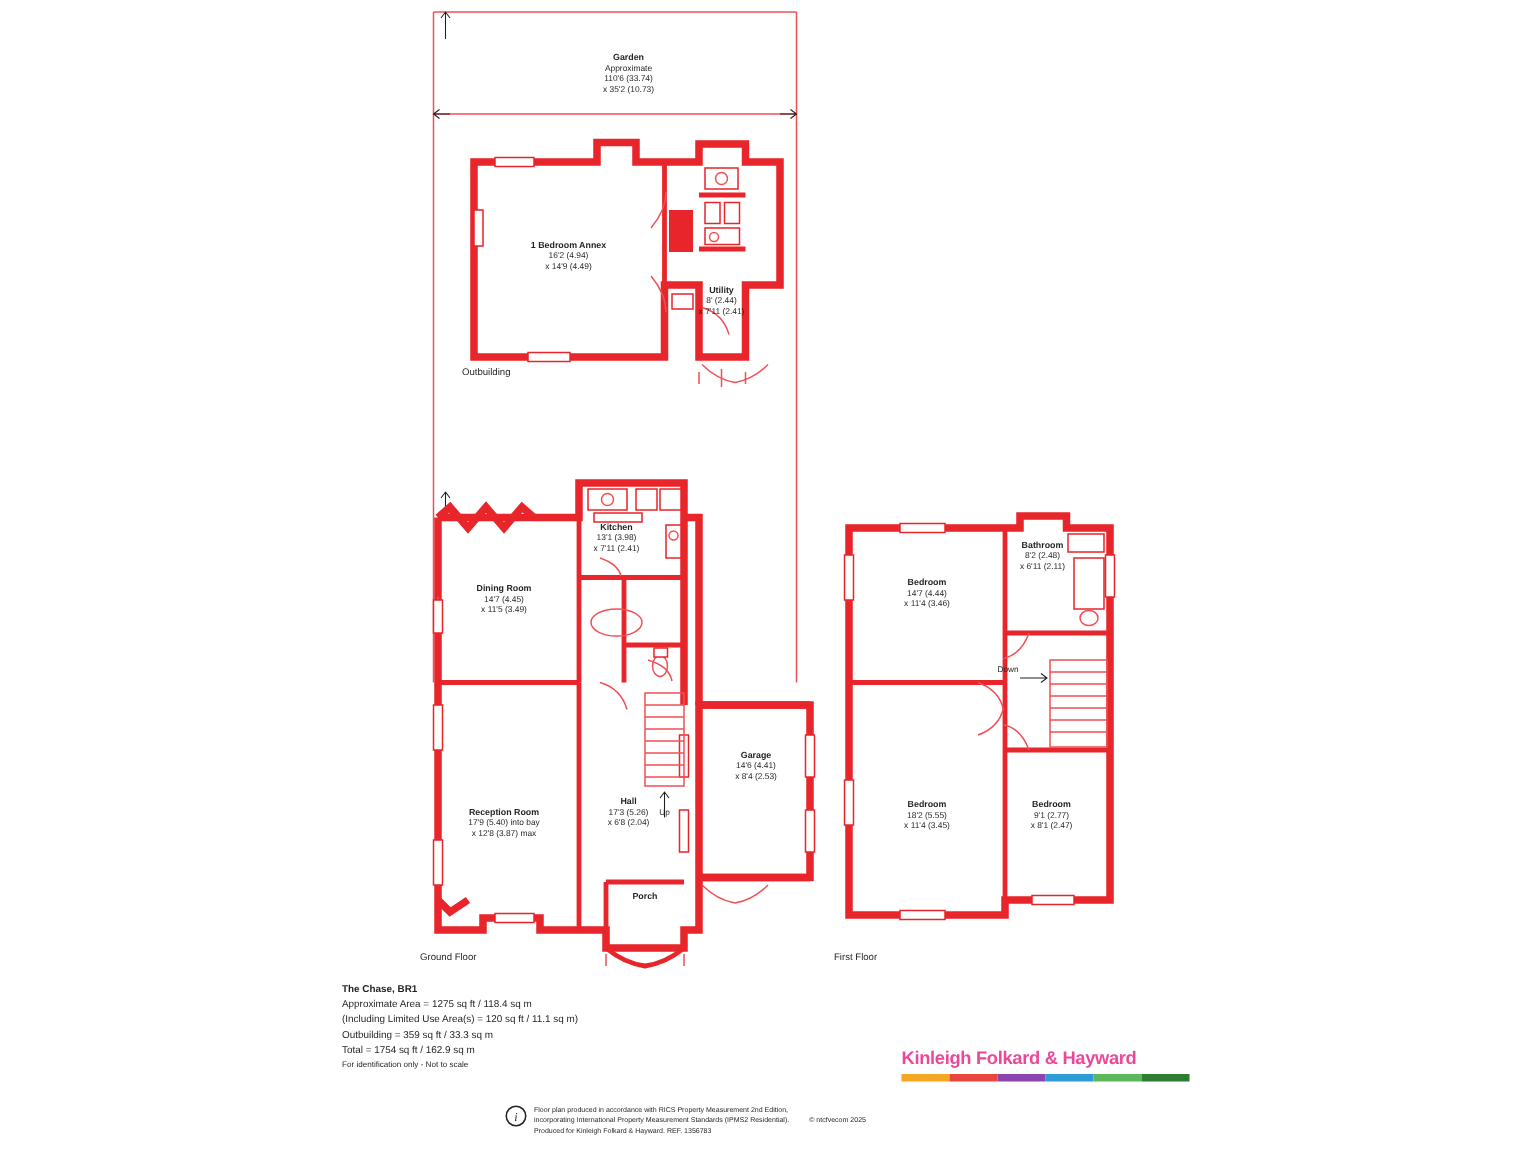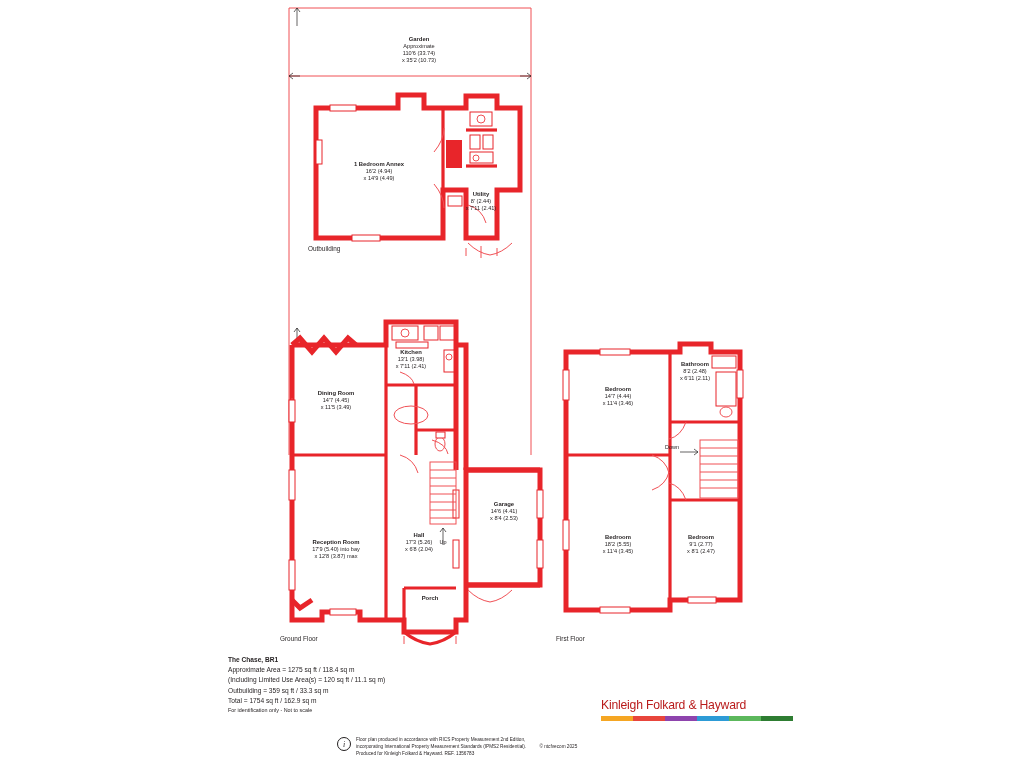--- a/index.html
+++ b/index.html
@@ -15,21 +15,21 @@
   .lbl{position:absolute;text-align:center;line-height:1.25;color:#231f20;}
   .lbl .t{font-weight:bold;}
   .lbl.small{font-size:5.5px;}
   .room{font-size:5.6px;}
   .room .t{font-size:5.9px;font-weight:bold;}
   .floorlabel{position:absolute;font-size:6.4px;color:#231f20;}
   .footer{position:absolute;left:228px;top:655px;font-size:6.6px;line-height:1.55;color:#231f20;}
   .footer .title{font-weight:bold;}
   .footer .tiny{font-size:5.4px;}
   .brand{position:absolute;left:601px;top:698px;width:196px;}
-  .brand .name{font-size:12.2px;font-weight:normal;color:#b91c1c;letter-spacing:-0.2px;white-space:nowrap;}
+  .brand .name{font-size:12.2px;font-weight:bold;color:#ec4899;letter-spacing:-0.2px;white-space:nowrap;}
   .brand .bars{display:flex;margin-top:4px;height:5px;width:192px;}
   .brand .bars i{flex:1;display:block;height:5px;}
   .rics-wrap{position:absolute;left:337px;top:736px;display:flex;gap:5px;align-items:flex-start;}
   .rics-i{width:12px;height:12px;border:0.7px solid #231f20;border-radius:50%;display:flex;align-items:center;justify-content:center;font-size:8px;font-style:italic;font-family:"Liberation Serif",serif;color:#231f20;flex:0 0 auto;margin-top:1px;}
 </style>
 </head>
 <body>
 
 <svg class="plan" viewBox="0 0 1024 768" xmlns="http://www.w3.org/2000/svg">
   <defs>

